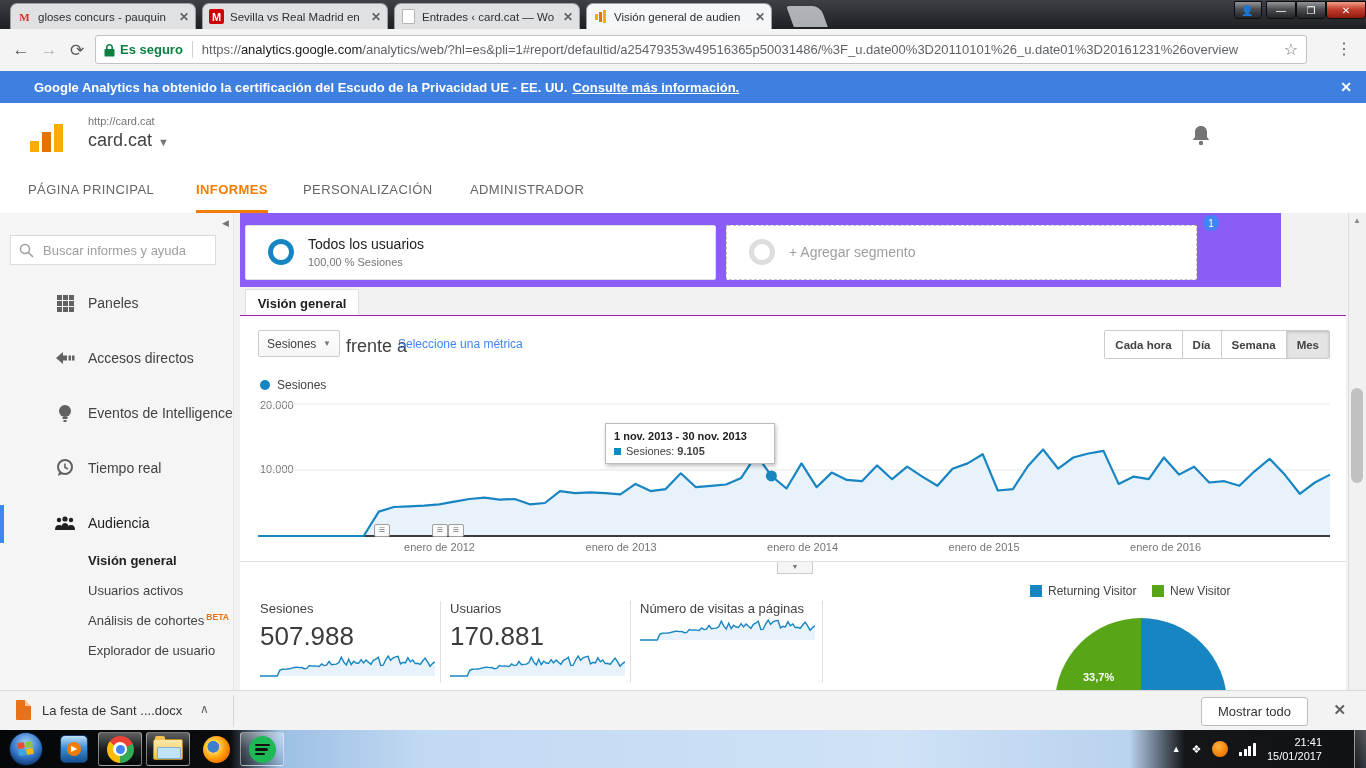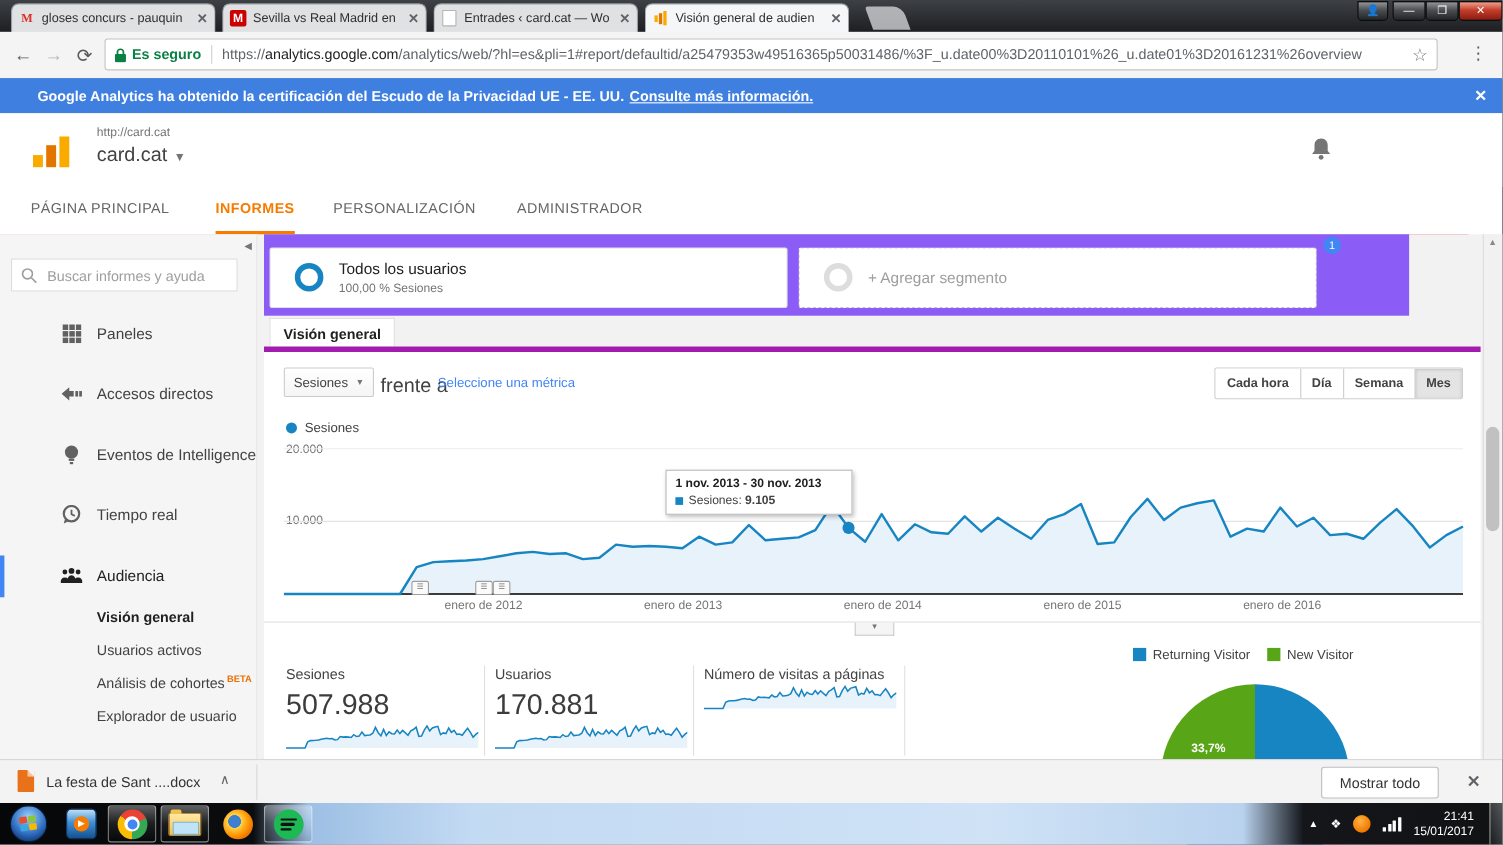--- a/index.html
+++ b/index.html
@@ -76,21 +76,21 @@
   .seg-card{position:absolute;top:12px;height:55px;background:#fff;border:1px solid #e0e0e0;border-radius:2px;box-sizing:border-box;}
   .seg-card.dashed{border:1px dashed #c6c6c6;}
   .seg-ring{position:absolute;left:22px;top:13px;width:26px;height:26px;border-radius:50%;border:5px solid #1785c2;box-sizing:border-box;}
   .seg-ring.gray{border-color:#ddd;}
   .seg-title{position:absolute;left:62px;top:10px;font-size:14px;color:#212121;}
   .seg-sub{position:absolute;left:62px;top:30px;font-size:11px;color:#757575;}
   .seg-add{position:absolute;left:62px;top:18px;font-size:14px;color:#9e9e9e;}
 
   
   .tab-vision{position:absolute;left:245px;top:76px;width:112px;height:27px;background:#fff;border:1px solid #e0e0e0;border-bottom:none;display:flex;align-items:center;justify-content:center;font-size:13px;font-weight:bold;color:#212121;}
-  .panel{position:absolute;left:240px;top:102px;width:1106px;height:375px;background:#fff;border-top:5px solid #a21caf;}
+  .panel{position:absolute;left:240px;top:102px;width:1106px;height:375px;background:#fff;border-top:1px solid #a21caf;}
   .dropdown{position:absolute;left:18px;top:14px;width:82px;height:27px;background:linear-gradient(#fff,#f5f5f5);border:1px solid #ccc;border-radius:2px;font-size:12px;color:#424242;display:flex;align-items:center;box-sizing:border-box;padding:0 8px;justify-content:space-between;}
   .dropdown .dd-caret{font-size:8px;color:#757575;}
   .vs-label{position:absolute;left:106px;top:20px;font-size:18px;color:#424242;}
   .metric-link{position:absolute;left:158px;top:21px;font-size:12px;color:#4285f4;}
   .gran-group{position:absolute;right:16px;top:14px;height:27px;display:flex;border:1px solid #ccc;border-radius:2px;overflow:hidden;}
   .gran-btn{height:27px;display:flex;align-items:center;padding:0 10px;font-size:11.5px;font-weight:bold;color:#424242;border-left:1px solid #ccc;background:#fff;box-sizing:border-box;}
   .gran-btn:first-child{border-left:none;}
   .gran-btn.active{background:#e4e4e4;box-shadow:inset 0 1px 3px rgba(0,0,0,.18);}
   .legend-row{position:absolute;left:20px;top:62px;display:flex;align-items:center;}
   .legend-dot{width:10px;height:10px;border-radius:50%;background:#1785c2;margin-right:7px;}
@@ -147,21 +147,21 @@
   .folder{width:28px;height:19px;background:linear-gradient(#ffe9a8,#f2c14e);border-radius:2px;position:relative;border:1px solid #b98a2e;}
   .folder::before{content:"";position:absolute;left:1px;top:-4px;width:10px;height:4px;background:#f2c14e;border-radius:2px 2px 0 0;}
   .folder::after{content:"";position:absolute;left:3px;top:7px;width:22px;height:10px;background:#bfe3f7;border-radius:1px;border:1px solid #7fb4d8;}
   .firefox{width:27px;height:27px;border-radius:50%;background:radial-gradient(circle at 38% 40%,#3f7fd0 0 24%,#ffd24a 26%,#ff9400 55%,#d9560b 90%);}
   .spotify{width:27px;height:27px;border-radius:50%;background:#1db954;position:relative;}
   .spotify i{position:absolute;left:6px;background:#111;border-radius:3px;height:2.5px;}
   .tray{position:absolute;right:0;top:0;height:38px;display:flex;align-items:center;color:#fff;}
   .tray-ic{margin-right:11px;font-size:11px;color:#fff;}
   .sig{display:flex;align-items:flex-end;gap:1.5px;margin-right:11px;}
   .sig i{display:block;width:3px;background:#fff;border-radius:.5px;}
-  .clock{text-align:right;font-size:11px;line-height:14px;margin-right:14px;}
+  .clock{text-align:right;font-size:11px;line-height:14px;margin-right:32px;}
   .showdesk{width:11px;height:38px;border-left:1px solid rgba(255,255,255,.5);background:linear-gradient(rgba(255,255,255,.2),rgba(255,255,255,.05));}
   .orange-dot{width:16px;height:16px;border-radius:50%;background:radial-gradient(circle at 40% 35%,#ffb340,#f07800 70%);margin-right:11px;}
 </style>
 </head>
 <body>
 
 <div class="screen">
 
   <div class="tabstrip">
     <div class="tab" style="left:10px">

